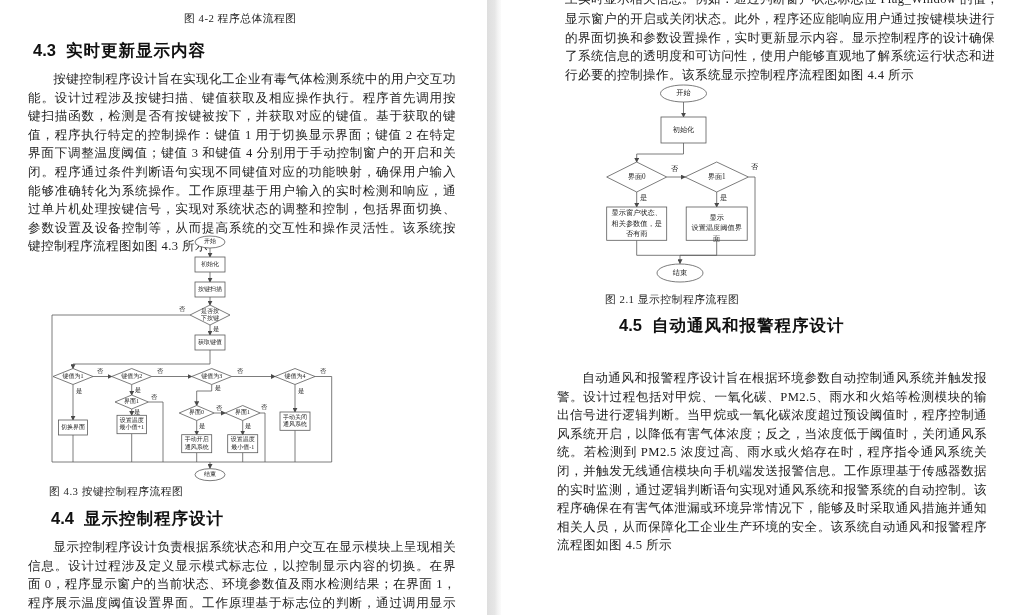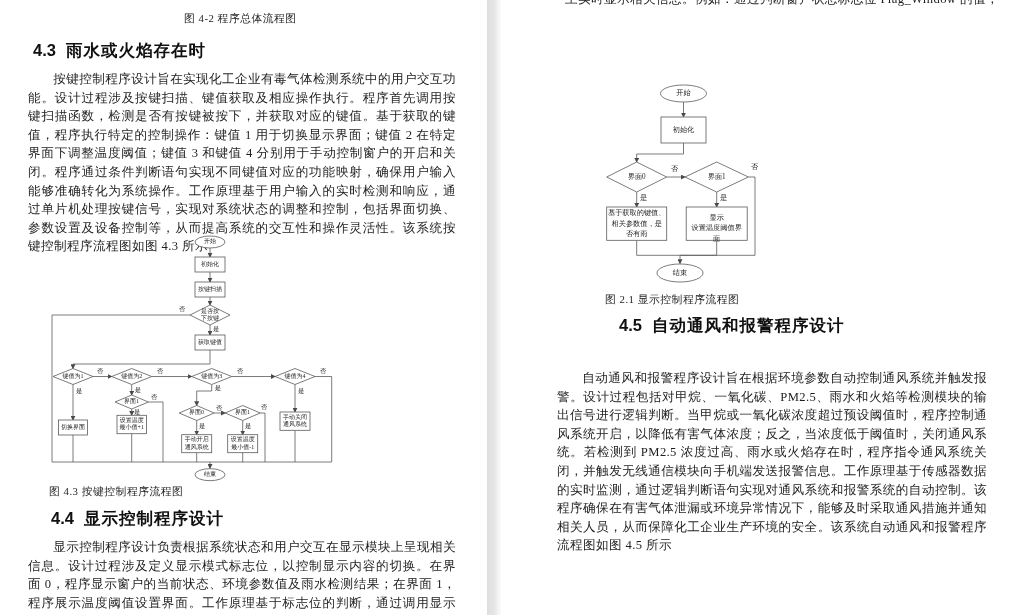--- a/index.html
+++ b/index.html
@@ -29,21 +29,21 @@
   #fc44 .fc-lbl{font-size:7.2px;}
 </style>
 </head>
 <body>
 
 <div id="page-left" class="page">
 
   <div class="caption" style="left:184px;top:12px;">图 4-2  程序总体流程图</div>
 
   <div class="h2" style="left:33px;top:40px;">
-    <span class="num">4.3</span><span>雨水或火焰存在时</span>
+    <span class="num">4.3</span><span>实时更新显示内容</span>
   </div>
 
   <div class="para indent" style="left:28px;top:70px;width:428px;">按键控制程序设计旨在实现化工企业有毒气体检测系统中的用户交互功能。设计过程涉及按键扫描、键值获取及相应操作执行。程序首先调用按键扫描函数，检测是否有按键被按下，并获取对应的键值。基于获取的键值，程序执行特定的控制操作：键值 1 用于切换显示界面；键值 2 在特定界面下调整温度阈值；键值 3 和键值 4 分别用于手动控制窗户的开启和关闭。程序通过条件判断语句实现不同键值对应的功能映射，确保用户输入能够准确转化为系统操作。工作原理基于用户输入的实时检测和响应，通过单片机处理按键信号，实现对系统状态的调整和控制，包括界面切换、参数设置及设备控制等，从而提高系统的交互性和操作灵活性。该系统按键控制程序流程图如图 4.3 所示</div>
 
   <div id="fc43" class="fc" style="left:30px;top:234px;width:320px;height:252px;">
     <svg width="320" height="252" viewBox="0 0 320 252">
       <defs>
         <marker id="arr" markerUnits="userSpaceOnUse" markerWidth="5" markerHeight="5" refX="4.2" refY="2.5" orient="auto">
           <path d="M0,0 L5,2.5 L0,5 Z" fill="#4a4a4a"></path>
         </marker>
@@ -149,20 +149,21 @@
 
   <div class="para indent" style="left:28px;top:538px;width:428px;">显示控制程序设计负责根据系统状态和用户交互在显示模块上呈现相关信息。设计过程涉及定义显示模式标志位，以控制显示内容的切换。在界面 0，程序显示窗户的当前状态、环境参数值及雨水检测结果；在界面 1，程序展示温度阈值设置界面。工作原理基于标志位的判断，通过调用显示函数在 OLED 显示屏</div>
 </div>
 
 <div id="gutter"></div>
 
 <div id="page-right" class="page">
 
   <div class="clip-line" style="left:64px;top:-9px;">上实时显示相关信息。例如：通过判断窗户状态标志位 Flag_Window 的值，</div>
 
+  <div class="para" style="left:64px;top:10px;width:430px;">显示窗户的开启或关闭状态。此外，程序还应能响应用户通过按键模块进行的界面切换和参数设置操作，实时更新显示内容。显示控制程序的设计确保了系统信息的透明度和可访问性，使用户能够直观地了解系统运行状态和进行必要的控制操作。该系统显示控制程序流程图如图 4.4 所示</div>
 
   <div id="fc44" class="fc" style="left:94px;top:82px;width:200px;height:210px;">
     <svg width="200" height="210" viewBox="0 0 200 210">
       <g fill="none" stroke="#5a5a5a" stroke-width="0.8">
         <path d="M88.5,20 L88.5,35" marker-end="url(#arr)"></path>
         <path d="M88.5,61 L88.5,72 L41.7,72 L41.7,80" marker-end="url(#arr)"></path>
         <path d="M71.7,95 L90,95" marker-end="url(#arr)"></path>
         <path d="M153.4,95 L160,95 L160,173.3 L85,173.3"></path>
         <path d="M41.7,110 L41.7,125" marker-end="url(#arr)"></path>
         <path d="M121.7,110 L121.7,125" marker-end="url(#arr)"></path>
@@ -178,21 +179,21 @@
         <polygon points="90,95 121.7,80 153.4,95 121.7,110"></polygon>
         <rect x="11.7" y="125" width="60" height="33.3"></rect>
         <rect x="91.2" y="125" width="61" height="33.3"></rect>
         <ellipse cx="85" cy="191" rx="23" ry="9"></ellipse>
       </g>
     </svg>
     <div class="fc-node" style="left:65.5px;top:3px;width:46px;height:17px;">开始</div>
     <div class="fc-node" style="left:66px;top:35px;width:45px;height:26px;">初始化</div>
     <div class="fc-node" style="left:16.7px;top:88px;width:50px;height:14px;">界面0</div>
     <div class="fc-node" style="left:96.7px;top:88px;width:50px;height:14px;">界面1</div>
-    <div class="fc-node" style="left:11.7px;top:125px;width:60px;height:33.3px;">基于获取的键值、
+    <div class="fc-node" style="left:11.7px;top:125px;width:60px;height:33.3px;">显示窗户状态、
 相关参数值，是
 否有雨</div>
     <div class="fc-node" style="left:91.2px;top:125px;width:61px;height:43px;">显示
 设置温度阈值界
 面</div>
     <div class="fc-node" style="left:62px;top:182px;width:46px;height:18px;">结束</div>
     <div class="fc-lbl" style="left:76px;top:82px;">否</div>
     <div class="fc-lbl" style="left:156px;top:80px;">否</div>
     <div class="fc-lbl" style="left:45px;top:111px;">是</div>
     <div class="fc-lbl" style="left:125px;top:111px;">是</div>

